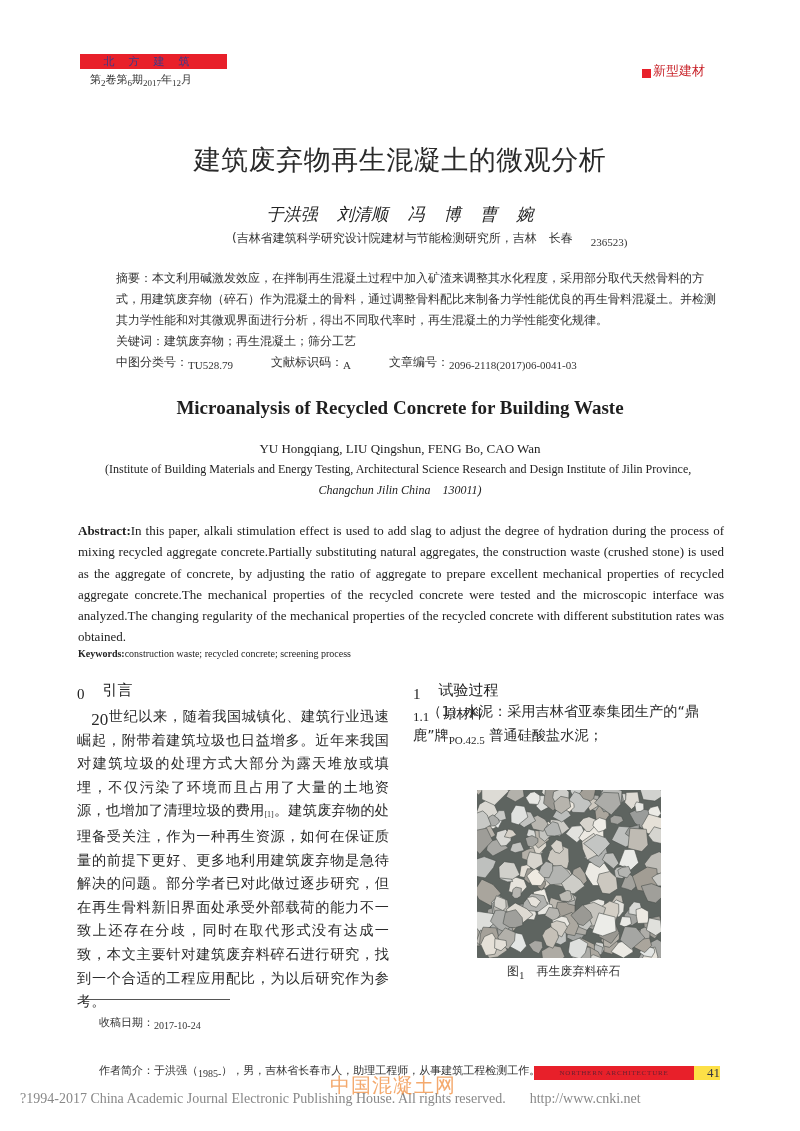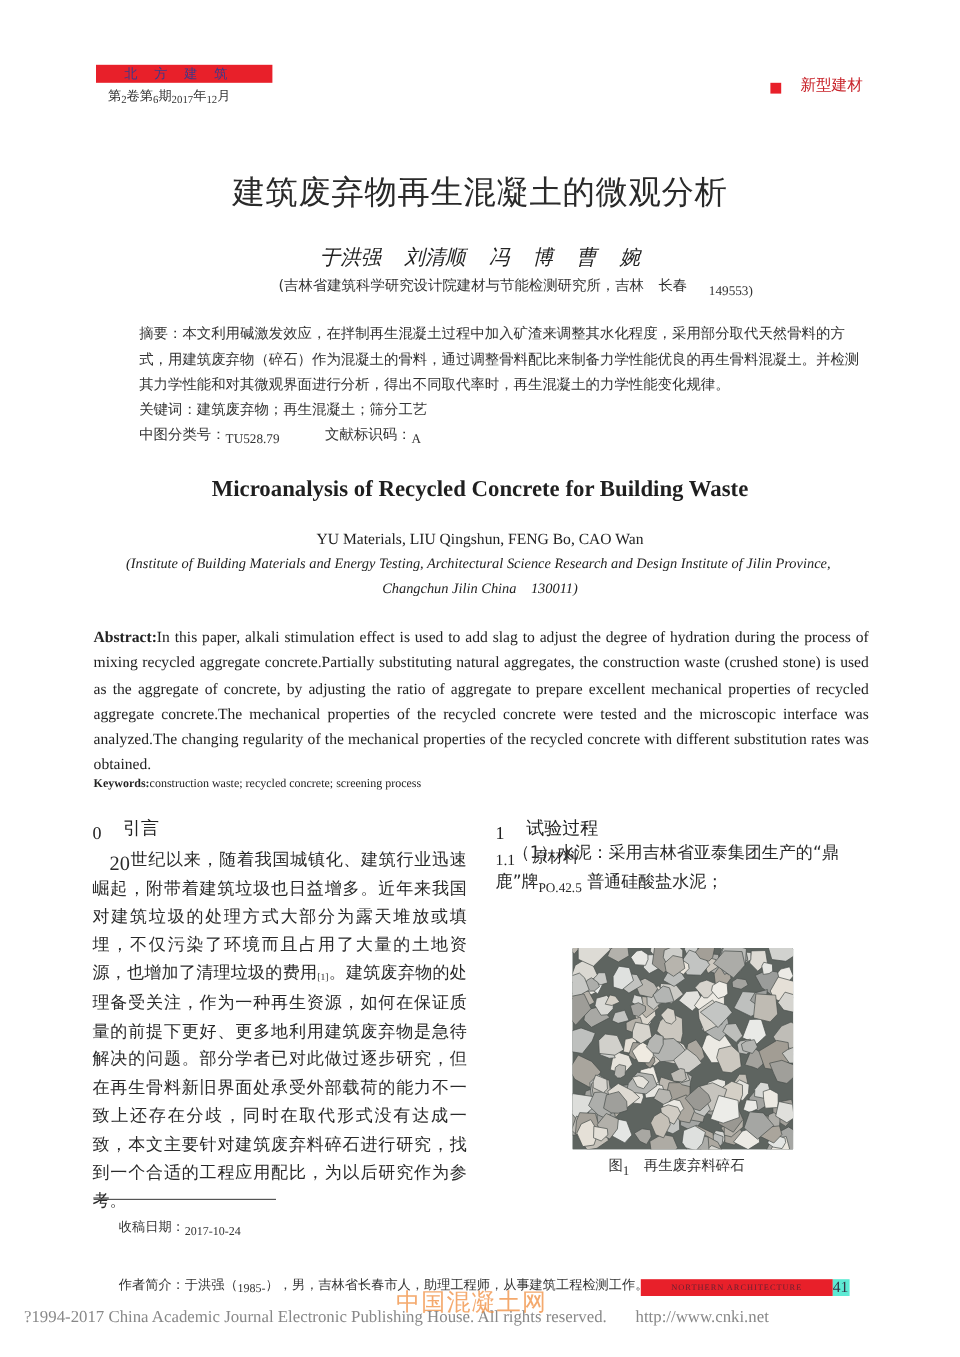--- a/index.html
+++ b/index.html
@@ -4,41 +4,41 @@
 <style>
   html,body{margin:0;padding:0;background:#fff;}
   body{width:800px;height:1131px;position:relative;overflow:hidden;color:#222;font-family:"DejaVu Serif","Liberation Serif",serif;}
   .abs{position:absolute;}
   .cjk{font-family:"DejaVu Sans","Liberation Sans",sans-serif;}
 
   
   #journal-banner{left:80px;top:54px;width:147px;height:15px;background:#e8202a;color:#3a3a8a;font-size:11px;letter-spacing:14px;text-align:center;line-height:15px;font-family:"DejaVu Sans",sans-serif;}
   #issue-line{left:90px;top:72px;font-size:11px;color:#333;}
   #issue-line .sub{font-size:9px;position:relative;top:3px;font-family:"Liberation Serif",serif;}
-  #section-tag{left:642px;top:62px;font-size:13px;color:#c8232a;display:flex;align-items:center;gap:16px;}
+  #section-tag{left:642px;top:62px;font-size:13px;color:#c8232a;display:flex;align-items:center;gap:2px;}
   #section-square{width:9px;height:9px;background:#e8202a;display:inline-block;margin-top:5px;}
 
   
   #cn-title{left:0;width:800px;top:142px;text-align:center;font-size:27px;color:#2a2a2a;letter-spacing:0.5px;}
   #cn-authors{left:0;width:800px;top:203px;text-align:center;font-size:17px;color:#222;word-spacing:14px;font-style:italic;}
   #cn-affil{left:232px;top:230px;font-size:12px;color:#333;}
   #cn-affil .zip{font-family:"Liberation Serif",serif;font-size:11px;position:relative;top:4px;margin-left:18px;}
 
   
   .cnabs{left:116px;width:600px;font-size:12px;line-height:21px;color:#333;}
   #cn-abstract{top:268px;}
   #cn-keywords{top:331px;}
   #cn-meta{top:352px;display:flex;gap:0;}
   #cn-meta span.val{font-family:"Liberation Serif",serif;font-size:11px;position:relative;top:3px;}
   #cn-meta .grp{margin-right:38px;}
 
   
   #en-title{left:0;width:800px;top:397px;text-align:center;font-size:19px;font-weight:bold;font-family:"Liberation Serif",serif;color:#1f1f1f;}
   #en-authors{left:0;width:800px;top:441px;text-align:center;font-size:13px;font-family:"Liberation Serif",serif;}
-  #en-affil1{left:105px;width:600px;top:462px;text-align:left;font-size:12px;font-style:italic;font-family:"Liberation Serif",serif;}
+  #en-affil1{left:105px;width:600px;top:462px;text-align:left;font-size:12px;font-family:"Liberation Serif",serif;}
   #en-affil2{left:0;width:800px;top:482px;text-align:center;font-size:12px;font-style:italic;font-family:"Liberation Serif",serif;}
 
   
   #en-abstract{left:78px;width:646px;top:520px;font-size:13px;line-height:21.3px;text-align:justify;font-family:"Liberation Serif",serif;color:#222;}
   #en-abstract b{font-weight:bold;}
   #en-keywords{left:78px;top:648px;font-size:10px;font-family:"Liberation Serif",serif;}
 
   
   .col{font-size:14.2px;line-height:23.6px;color:#2a2a2a;}
   #sec0-head{left:77px;top:681px;font-size:15px;}
@@ -59,52 +59,53 @@
   #figure-caption .sub{font-family:"Liberation Serif",serif;font-size:11px;position:relative;top:4px;margin-right:12px;}
 
   
   #footnote-rule{left:78px;top:999px;width:152px;height:1px;background:#555;}
   #footnote-received{left:99px;top:1015px;font-size:11px;color:#333;}
   #footnote-author{left:99px;top:1031px;font-size:11px;color:#333;margin-top:32px;}
   .fn-sub{font-family:"Liberation Serif",serif;font-size:10px;position:relative;top:3px;}
 
   
   #footer-banner{left:534px;top:1066px;width:160px;height:14px;background:#e8202a;color:#6a2030;font-size:7px;text-align:center;line-height:14px;font-family:"Liberation Serif",serif;letter-spacing:0.8px;}
-  #page-number{left:694px;top:1066px;width:14px;height:14px;background:#5eead4;color:#334;font-size:13px;text-align:left;line-height:14px;font-family:"Liberation Serif",serif;}
+  #page-number{left:694px;top:1066px;width:26px;height:14px;background:#fde047;color:#334;font-size:13px;text-align:right;line-height:14px;font-family:"Liberation Serif",serif;}
   #copyright{left:20px;top:1091px;font-size:14px;color:#888;font-family:"Liberation Serif",serif;}
   #copyright .url{margin-left:24px;}
   #watermark{left:330px;top:1072px;font-size:20px;color:rgba(240,140,60,0.75);letter-spacing:1px;}
 </style>
 </head>
 <body>
 
 <div id="journal-banner" class="abs">北方建筑</div>
 <div id="issue-line" class="abs cjk">
   <span>第</span><span class="sub">2</span><span>卷第</span><span class="sub">6</span><span>期</span><span class="sub">2017</span><span>年</span><span class="sub">12</span><span>月</span>
 </div>
 <div id="section-tag" class="abs cjk">
   <span id="section-square"></span>
   <span>新型建材</span>
 </div>
 
 <div id="cn-title" class="abs cjk">建筑废弃物再生混凝土的微观分析</div>
 <div id="cn-authors" class="abs cjk">于洪强 刘清顺 冯 博 曹 婉</div>
 <div id="cn-affil" class="abs cjk">
-  <span>(吉林省建筑科学研究设计院建材与节能检测研究所，吉林　长春</span><span class="zip">149553)</span>
+  <span>(吉林省建筑科学研究设计院建材与节能检测研究所，吉林　长春</span><span class="zip">236523)</span>
 </div>
 
 <div id="cn-abstract" class="abs cjk cnabs">摘要：本文利用碱激发效应，在拌制再生混凝土过程中加入矿渣来调整其水化程度，采用部分取代天然骨料的方式，用建筑废弃物（碎石）作为混凝土的骨料，通过调整骨料配比来制备力学性能优良的再生骨料混凝土。并检测其力学性能和对其微观界面进行分析，得出不同取代率时，再生混凝土的力学性能变化规律。</div>
 <div id="cn-keywords" class="abs cjk cnabs">关键词：建筑废弃物；再生混凝土；筛分工艺</div>
 <div id="cn-meta" class="abs cjk cnabs">
   <span class="grp"><span>中图分类号：</span><span class="val">TU528.79</span></span>
   <span class="grp"><span>文献标识码：</span><span class="val">A</span></span>
+  <span class="grp"><span>文章编号：</span><span class="val">2096-2118(2017)06-0041-03</span></span>
 </div>
 
 <div id="en-title" class="abs">Microanalysis of Recycled Concrete for Building Waste</div>
-<div id="en-authors" class="abs">YU Materials, LIU Qingshun, FENG Bo, CAO Wan</div>
+<div id="en-authors" class="abs">YU Hongqiang, LIU Qingshun, FENG Bo, CAO Wan</div>
 <div id="en-affil1" class="abs">(Institute of Building Materials and Energy Testing, Architectural Science Research and Design Institute of Jilin Province,</div>
 <div id="en-affil2" class="abs">Changchun Jilin China　130011)</div>
 
 <div id="en-abstract" class="abs">
   <b>Abstract:</b><span>In this paper, alkali stimulation effect is used to add slag to adjust the degree of hydration during the process of mixing recycled aggregate concrete.Partially substituting natural aggregates, the construction waste (crushed stone) is used as the aggregate of concrete, by adjusting the ratio of aggregate to prepare excellent mechanical properties of recycled aggregate concrete.The mechanical properties of the recycled concrete were tested and the microscopic interface was analyzed.The changing regularity of the mechanical properties of the recycled concrete with different substitution rates was obtained.</span>
 </div>
 <div id="en-keywords" class="abs">
   <b>Keywords:</b><span>construction waste; recycled concrete; screening process</span>
 </div>
 

